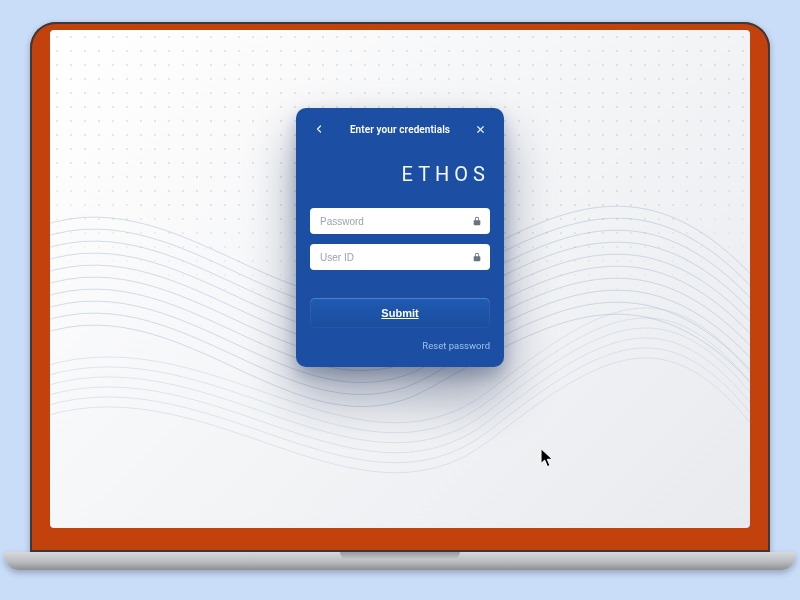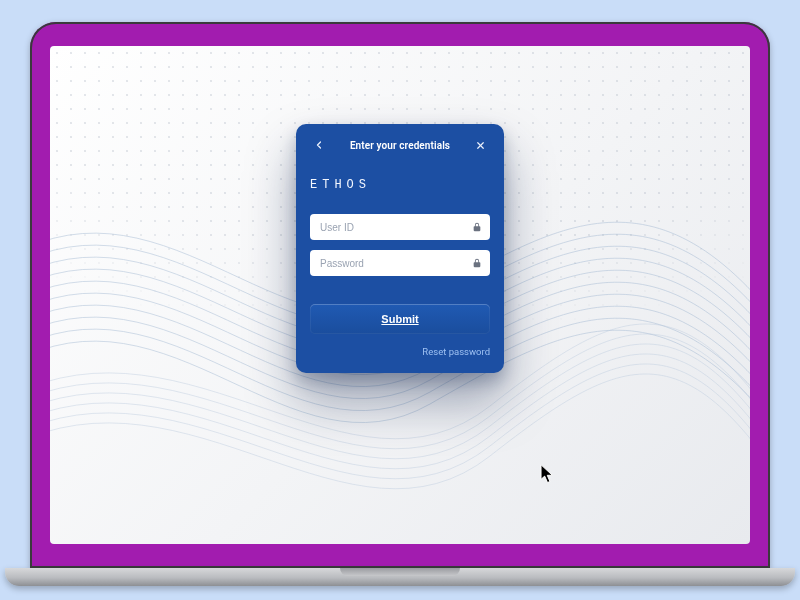--- a/index.html
+++ b/index.html
@@ -6,23 +6,23 @@
   html, body { width: 800px; height: 600px; overflow: hidden; font-family: -apple-system, BlinkMacSystemFont, "Segoe UI", Roboto, sans-serif; }
   body { background: #c9ddf8; display: flex; align-items: flex-start; justify-content: center; }
 
   
   .laptop {
     margin-top: 22px;
     width: 740px;
     position: relative;
   }
   .laptop-screen-bezel {
-    background: #a21caf;
+    background: #c2410c;
     border-radius: 26px 26px 0 0;
-    padding: 24px 20px 24px 20px;
+    padding: 8px 20px 24px 20px;
     box-shadow: inset 0 0 0 2px #3a3a3c, 0 2px 6px rgba(0,0,0,0.25);
   }
   .laptop-screen {
     position: relative;
     width: 700px;
     height: 498px;
     background: linear-gradient(135deg, #ffffff 0%, #f3f4f6 55%, #e8eaee 100%);
     border-radius: 4px;
     overflow: hidden;
   }
@@ -77,27 +77,26 @@
     display: flex; align-items: center; justify-content: center;
     cursor: pointer;
     color: #eaf0fb;
   }
   .hdr-title {
     font-size: 10px;
     font-weight: 600;
     letter-spacing: 0.1px;
   }
   .brand {
-    text-align: left;
-    font-size: 12px;
+    text-align: right;
+    font-size: 20px;
     font-weight: 400;
     letter-spacing: 5px;
     margin-bottom: 22px;
     color: #f3f7ff;
-    font-family: Liberation Mono, monospace;
   }
   .field {
     position: relative;
     margin-bottom: 10px;
   }
   .field input {
     width: 100%;
     height: 26px;
     border: none;
     border-radius: 4px;
@@ -189,37 +188,37 @@
             <svg width="11" height="11" viewBox="0 0 24 24" fill="none" stroke="currentColor" stroke-width="2.6" stroke-linecap="round">
                 <line x1="18" y1="6" x2="6" y2="18"></line>
                 <line x1="6" y1="6" x2="18" y2="18"></line>
               </svg>
           </span>
         </div>
 
         <div class="brand">ETHOS</div>
 
         <div class="field">
+          <input type="password" placeholder="Password" style="">
+          <span class="lock">
+            <svg width="10" height="10" viewBox="0 0 24 24" fill="currentColor">
+                <path d="M12 2a5 5 0 0 0-5 5v3H6a2 2 0 0 0-2 2v8a2 2 0 0 0 2 2h12a2 2 0 0 0 2-2v-8a2 2 0 0 0-2-2h-1V7a5 5 0 0 0-5-5zm-3 5a3 3 0 1 1 6 0v3H9z"></path>
+              </svg>
+          </span>
+        </div>
+
+        <div class="field">
           <input type="text" autocomplete="off" placeholder="User ID" style="">
           <span class="lock">
             <svg width="10" height="10" viewBox="0 0 24 24" fill="currentColor">
                 <path d="M12 2a5 5 0 0 0-5 5v3H6a2 2 0 0 0-2 2v8a2 2 0 0 0 2 2h12a2 2 0 0 0 2-2v-8a2 2 0 0 0-2-2h-1V7a5 5 0 0 0-5-5zm-3 5a3 3 0 1 1 6 0v3H9z"></path>
               </svg>
           </span>
         </div>
 
-        <div class="field">
-          <input type="password" placeholder="Password" style="">
-          <span class="lock">
-            <svg width="10" height="10" viewBox="0 0 24 24" fill="currentColor">
-                <path d="M12 2a5 5 0 0 0-5 5v3H6a2 2 0 0 0-2 2v8a2 2 0 0 0 2 2h12a2 2 0 0 0 2-2v-8a2 2 0 0 0-2-2h-1V7a5 5 0 0 0-5-5zm-3 5a3 3 0 1 1 6 0v3H9z"></path>
-              </svg>
-          </span>
-        </div>
-
         <button class="submit-btn">Submit</button>
 
         <a class="reset-link">Reset password</a>
       </div>
 
       <svg class="cursor" width="15" height="21" viewBox="0 0 18 26">
         <path d="M1 1 L1 19 L5.5 15 L9 23 L12 21.7 L8.7 14 L15 14 Z" fill="#000" stroke="#fff" stroke-width="1.2"></path>
       </svg>
 
     </div>

